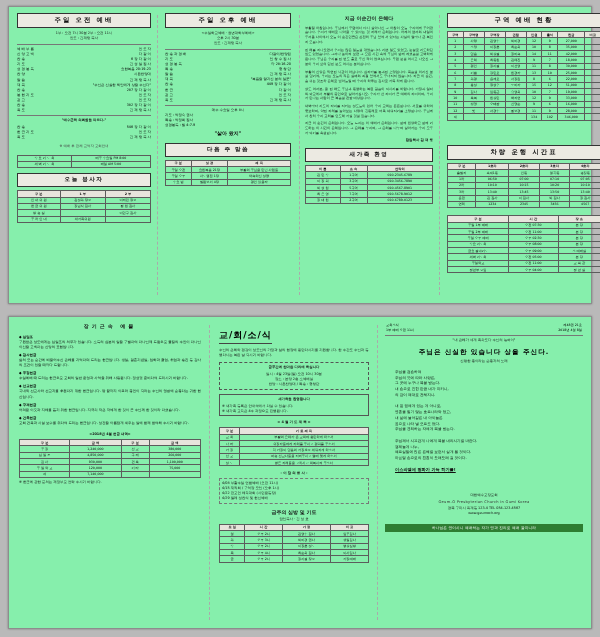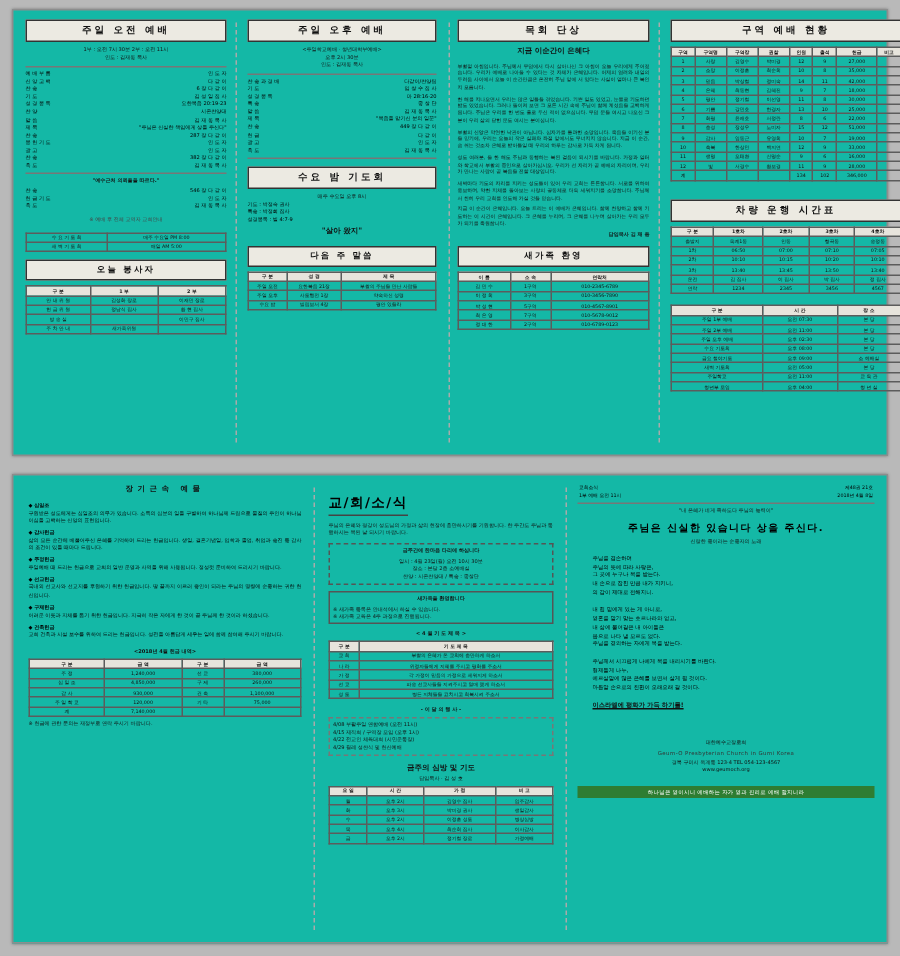--- a/index.html
+++ b/index.html
@@ -9,21 +9,21 @@
     font-family: "DejaVu Sans", "Liberation Sans", sans-serif;
   }
   .page {
     position: relative;
     width: 600px; height: 637px;
     background: #b9b9b9;
     overflow: hidden;
   }
   .sheet {
     position: absolute;
-    background: #14b8a6;
+    background: #86efac;
     border: 1px solid #8d8d8d;
     box-shadow: 0 0 2px rgba(0,0,0,.35);
   }
   #sheet-top { left: 8px; top: 6px; width: 584px; height: 298px; }
   #sheet-bottom { left: 8px; top: 316px; width: 584px; height: 313px; }
 
   .col { position: absolute; top: 6px; }
   .vline { position: absolute; top: 8px; bottom: 8px; width: 0; border-left: 1px dashed #aaa; }
 
   
@@ -273,21 +273,20 @@
             <span class="lbl">광    고</span>
             <span class="val">인 도 자</span>
           </div>
           <div class="dotted-row">
             <span class="lbl">축    도</span>
             <span class="val">김 재 웅 목 사</span>
           </div>
         </div>
       <hr class="hr">
 
-      <div class="title-bar" style="margin-top:5px">수요 밤 기도회</div>
       <div class="t center">매주 수요일  오후 8시</div>
       <div id="c2-prayer">
           <div class="dotted-row">
             <span class="lbl">기도 : 박정숙 권사</span>
             <span class="val"></span>
           </div>
           <div class="dotted-row">
             <span class="lbl">특송 : 박정희 집사</span>
             <span class="val"></span>
           </div>
@@ -324,21 +323,20 @@
                 <td>수요 밤</td>
                 <td>빌립보서 4장</td>
                 <td>평안 있을라</td>
               </tr>
             </tbody>
         </table>
       </div>
     </div>
 
     <div class="col" style="left:296px; width:128px;">
-      <div class="title-bar">목회 단상</div>
       <div class="t6 center b" style="margin:2px 0 3px">지금 이순간이 은혜다</div>
       <div id="c3-paras">
           <div class="para">부활절 아침입니다. 주님께서 무덤에서 다시 살아나신 그 아침이 오늘 우리에게 주어졌습니다. 우리가 예배로 나아올 수 있다는 것 자체가 은혜입니다. 어제의 염려와 내일의 두려움 사이에서 오늘 이 순간만큼은 온전히 주님 앞에 서 있다는 사실이 얼마나 큰 복인지 모릅니다.</div>
           <div class="para">한 해를 지나오면서 우리는 많은 일들을 겪었습니다. 기쁜 일도 있었고, 눈물로 기도하던 밤도 있었습니다. 그러나 돌이켜 보면 그 모든 시간 속에 주님이 함께 계셨음을 고백하게 됩니다. 주님은 우리를 한 번도 홀로 두신 적이 없으십니다. 무덤 문을 여시고 나오신 그분이 우리 삶의 닫힌 문도 여시는 분이십니다.</div>
           <div class="para">부활의 신앙은 막연한 낙관이 아닙니다. 십자가를 통과한 소망입니다. 죽음을 이기신 분을 믿기에, 우리는 오늘의 작은 실패와 좌절 앞에서도 무너지지 않습니다. 지금 이 순간, 숨 쉬는 것조차 은혜로 받아들일 때 우리의 하루는 감사로 가득 차게 됩니다.</div>
           <div class="para">성도 여러분, 올 한 해도 주님과 동행하는 복된 걸음이 되시기를 바랍니다. 가정과 일터와 학교에서 부활의 증인으로 살아가십시오. 우리가 선 자리가 곧 예배의 자리이며, 우리가 만나는 사람이 곧 복음을 전할 대상입니다.</div>
           <div class="para">새벽마다 기도의 자리를 지키는 성도들이 있어 우리 교회는 든든합니다. 서로를 위하여 중보하며, 약한 지체를 돌아보는 사랑의 공동체로 더욱 세워지기를 소망합니다. 주님께서 친히 우리 교회를 인도해 가실 것을 믿습니다.</div>
           <div class="para">지금 이 순간이 은혜입니다. 오늘 드리는 이 예배가 은혜입니다. 함께 찬양하고 함께 기도하는 이 시간이 은혜입니다. 그 은혜를 누리며, 그 은혜를 나누며 살아가는 우리 모두가 되기를 축원합니다.</div>
         </div>
       <div class="t right b" style="margin-top:2px">담임목사  김 재 웅</div>
@@ -526,21 +524,21 @@
               <td></td>
               <td></td>
               <td>134</td>
               <td>102</td>
               <td>346,000</td>
               <td></td>
             </tr>
           </tbody>
       </table>
 
-      <div style="margin-top:12px">
+      <div style="margin-top:24px">
         <div class="title-bar">차량 운행 시간표</div>
         <table class="grid">
           <thead>
               <tr id="c4-bus-head">
                 <th>구 분</th>
                 <th>1호차</th>
                 <th>2호차</th>
                 <th>3호차</th>
                 <th>4호차</th>
               </tr>

